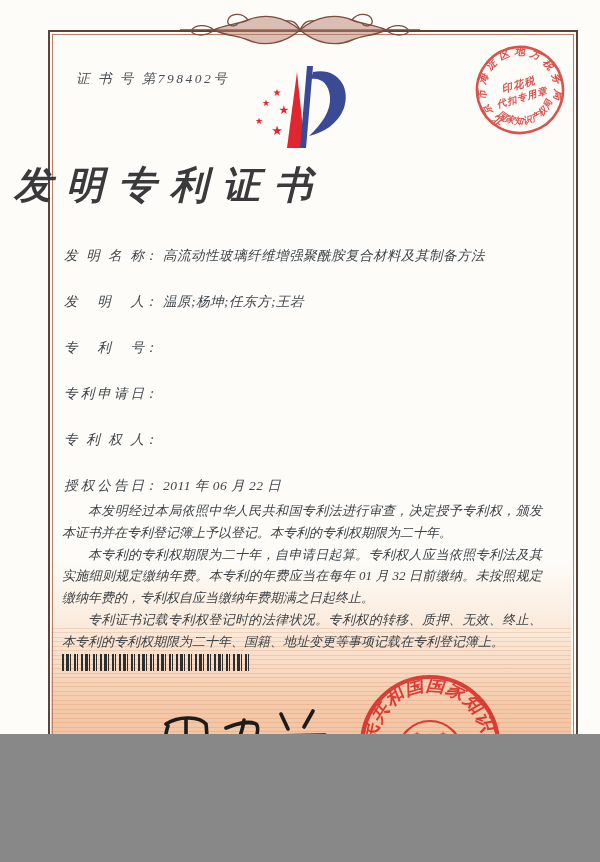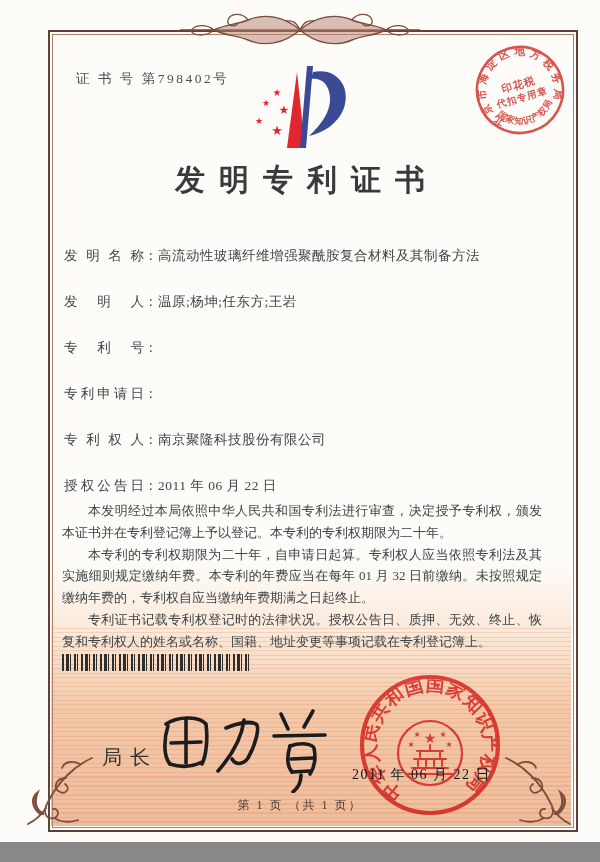--- a/index.html
+++ b/index.html
@@ -1,46 +1,47 @@
 <!DOCTYPE html>
 <html><head>
 <meta charset="utf-8">
 <style>
   html,body{margin:0;padding:0;background:#888;}
   .page{
-    position:relative;width:600px;height:842px;margin:0 auto;
+    position:relative;width:600px;height:734px;margin:0 auto;
     background:#fdfcf9;overflow:hidden;
     font-family:"Liberation Serif","DejaVu Serif",serif;
     color:#3f4449;
+    font-style:italic;
   }
   
   .frame{position:absolute;left:48px;top:30px;width:526px;height:798px;
     border:2.5px solid #5d4238;z-index:2;pointer-events:none;}
   .frame-inner{position:absolute;inset:2px;border:1px solid #b77f67;}
   
   .bg-lower{position:absolute;left:51px;top:560px;width:520px;height:266px;z-index:1;
     background:linear-gradient(180deg,rgba(248,216,188,0) 0%,rgba(248,216,188,.55) 28%,#f4c8a8 56%,#f0bd9c 100%);}
   .bg-lower .lines{position:absolute;left:0;right:0;top:68px;bottom:0;
     background:repeating-linear-gradient(180deg,rgba(198,118,86,.20) 0 1px,rgba(0,0,0,0) 1px 4.5px);}
   
   .flourish-top{position:absolute;left:180px;top:8px;z-index:3;}
   .corner{position:absolute;z-index:3;}
   .corner.left{left:20px;top:752px;}
   .corner.right{left:502px;top:752px;transform:scaleX(-1);}
   
   .cert-no{position:absolute;left:76px;top:70px;font-size:13.5px;letter-spacing:2.5px;color:#4a4f55;z-index:3;}
   .logo{position:absolute;left:250px;top:58px;z-index:3;}
-  .title{position:absolute;left:0;right:0;top:160px;text-align:center;
-    font-size:30px;font-weight:600;letter-spacing:14px;text-indent:14px;color:#3a3a3c;z-index:3;}
+  .title{position:absolute;left:0;right:0;top:160px;text-align:left;
+    font-size:38px;font-weight:600;letter-spacing:14px;text-indent:14px;color:#3a3a3c;z-index:3;}
   
   .fields{position:absolute;left:64px;top:246px;width:478px;z-index:3;font-size:13.5px;}
   .frow{display:flex;align-items:center;line-height:19px;margin-bottom:27px;}
   .flabel{display:inline-block;width:80px;text-align:justify;text-align-last:justify;color:#3f4449;}
   .fcolon{display:inline-block;width:14px;}
-  .fvalue{letter-spacing:.5px;}
+  .fvalue{margin-left:5px;letter-spacing:.5px;}
   
   .paras{position:absolute;left:62px;top:500px;width:480px;z-index:3;
     font-size:13px;line-height:21.8px;text-align:justify;color:#3e4347;}
   .paras p{margin:0;text-indent:2em;}
   
   .barcode{position:absolute;left:62px;top:654px;width:188px;height:17px;z-index:3;
     background:repeating-linear-gradient(90deg,
       #2e2e2e 0 2px,rgba(0,0,0,0) 2px 4px,
       #2e2e2e 4px 7px,rgba(0,0,0,0) 7px 8px,
       #2e2e2e 8px 9px,rgba(0,0,0,0) 9px 12px,
@@ -156,33 +157,32 @@
       <span class="flabel">专利号</span>
         <span class="fcolon">：</span>
     </div>
     <div class="frow">
       <span class="flabel">专利申请日</span>
         <span class="fcolon">：</span>
     </div>
     <div class="frow">
       <span class="flabel">专利权人</span>
         <span class="fcolon">：</span>
-        <span class="fvalue">南京聚隆科技股份有限公司</span>
     </div>
     <div class="frow">
       <span class="flabel">授权公告日</span>
         <span class="fcolon">：</span>
         <span class="fvalue">2011 年 06 月 22 日</span>
     </div>
   </div>
 
   <div class="paras">
     <p>本发明经过本局依照中华人民共和国专利法进行审查，决定授予专利权，颁发本证书并在专利登记簿上予以登记。本专利的专利权期限为二十年。</p>
     <p>本专利的专利权期限为二十年，自申请日起算。专利权人应当依照专利法及其实施细则规定缴纳年费。本专利的年费应当在每年 01 月 32 日前缴纳。未按照规定缴纳年费的，专利权自应当缴纳年费期满之日起终止。</p>
-    <p>专利证书记载专利权登记时的法律状况。授权公告日、质押、无效、终止、恢复和专利权人的姓名或名称、国籍、地址变更等事项记载在专利登记簿上。</p>
+    <p>专利证书记载专利权登记时的法律状况。专利权的转移、质押、无效、终止、本专利的专利权期限为二十年、国籍、地址变更等事项记载在专利登记簿上。</p>
   </div>
 
   <div class="barcode"></div>
 
   <div class="director">局长</div>
   <svg class="signature" width="185" height="95" viewBox="0 0 185 95" aria-label="田力普">
     <g stroke="#1c1c1c" stroke-width="3.6" fill="none" stroke-linecap="round" stroke-linejoin="round">
       <path d="M18,28 C14,40 13,58 20,66"></path>
       <path d="M16,26 C30,17 50,19 56,26 C58,42 56,58 52,66"></path>
       <path d="M20,66 C32,70 44,68 52,64"></path>

